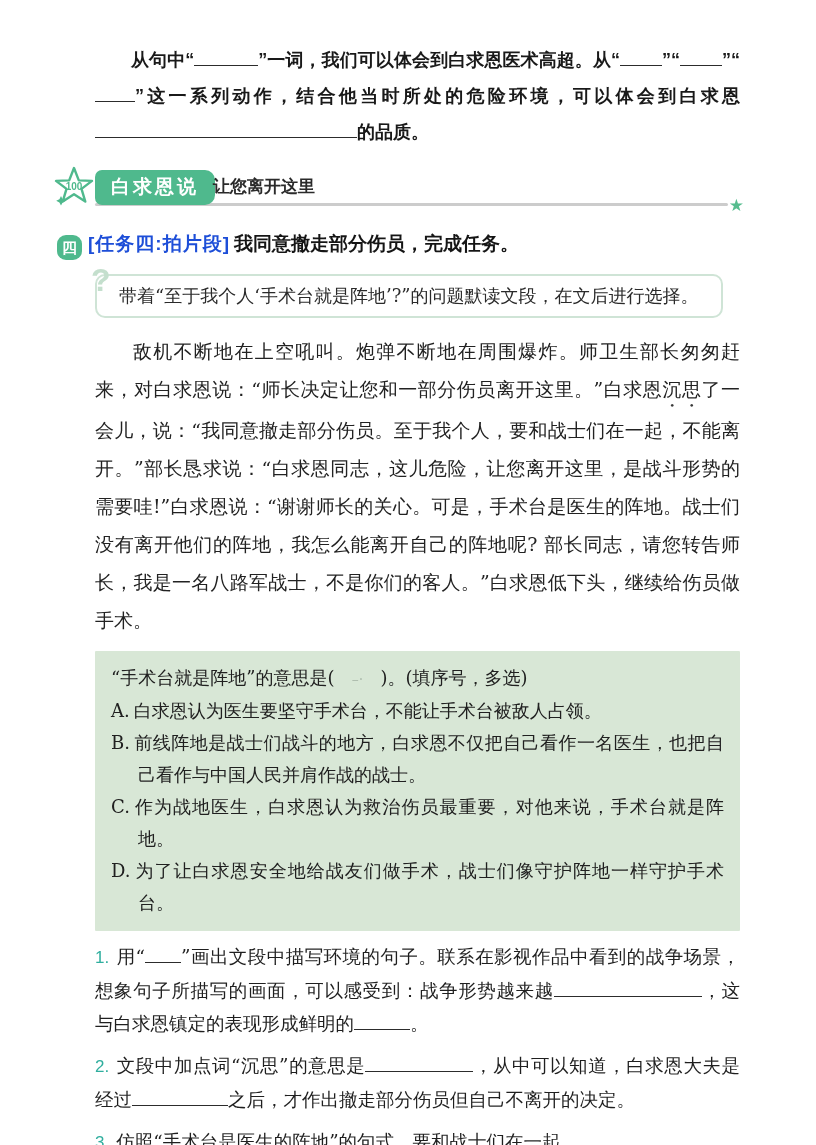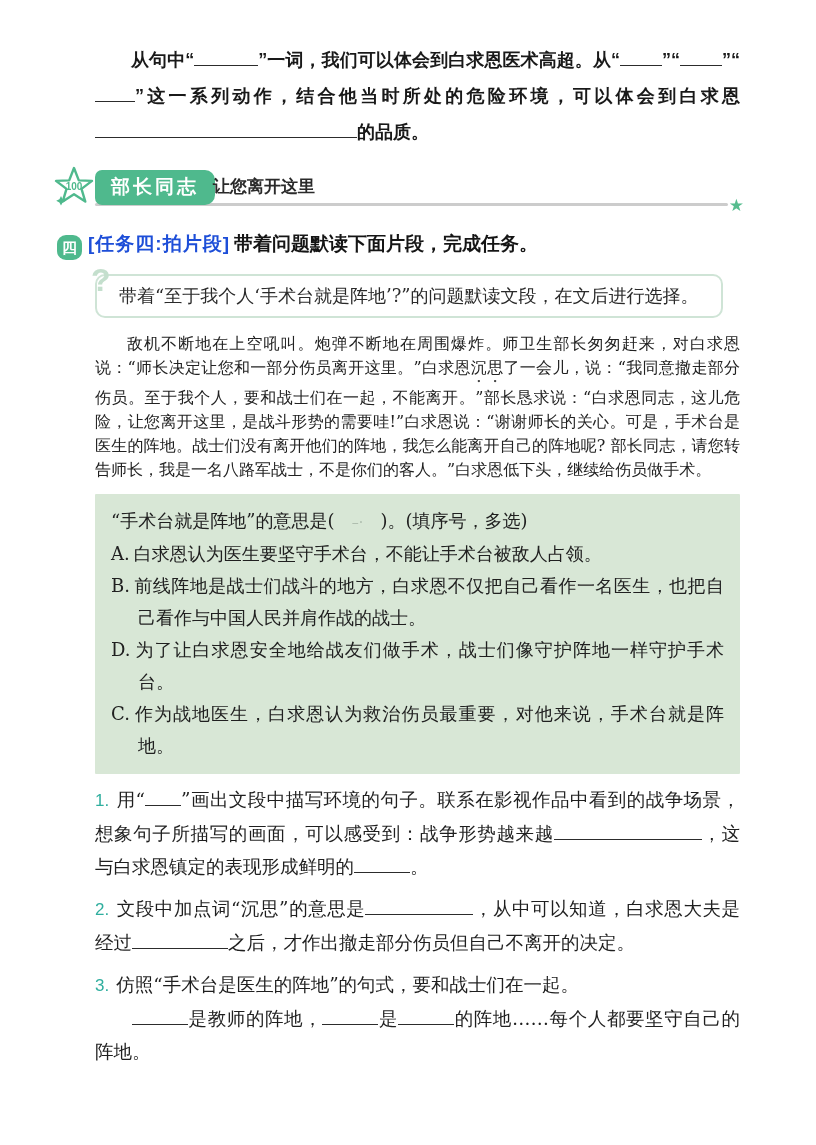--- a/index.html
+++ b/index.html
@@ -36,21 +36,21 @@
 
   
   .prompt-box{position:relative;margin-top:14px;width:594px;border:2px solid #cfe4d6;border-radius:10px;
               padding:8px 8px 8px 22px;font-family:"DejaVu Serif","Liberation Serif",serif;
               font-size:18px;color:#2a2a2a;}
   .qmark{position:absolute;left:-6px;top:-14px;font-size:32px;font-weight:700;color:#c4dfcd;
          font-family:"Liberation Sans",sans-serif;}
 
   
   .passage{margin:14px 0 0 0;font-family:"DejaVu Serif","Liberation Serif",serif;
-           font-size:16px;line-height:24px;text-align:justify;text-indent:2em;color:#222;}
+           font-size:19px;line-height:38px;text-align:justify;text-indent:2em;color:#222;}
 
   
   .choice-box{margin-top:12px;background:#d8e7d6;border-radius:1px;padding:11px 16px 12px 16px;
               font-family:"DejaVu Serif","Liberation Serif",serif;font-size:18px;line-height:32px;color:#202020;}
   .cb-q{margin:0;}
   .faint-mark{display:inline-block;width:46px;text-align:center;color:rgba(140,155,142,.55);font-size:14px;}
   .opt{margin:0;padding-left:27px;text-indent:-27px;text-align:justify;}
   .opt-label{margin-right:4px;}
 
   
@@ -70,42 +70,42 @@
 
     <div class="banner">
       <div class="banner-rule"></div>
       <span class="banner-star">★</span>
       <svg class="mascot" viewBox="0 0 42 42">
         <path d="M21 2 L25.8 14.4 L39 14.9 L28.5 22.9 L32.3 35.6 L21 28.2 L9.7 35.6 L13.5 22.9 L3 14.9 L16.2 14.4 Z" fill="#ffffff" stroke="#4fb98d" stroke-width="2.4" stroke-linejoin="round"></path>
         <text x="21" y="24" text-anchor="middle" font-size="10" font-weight="bold" fill="#4fb98d">100</text>
         <path d="M8 30 l1.6 3.2 3.2 1.6 -3.2 1.6 -1.6 3.2 -1.6 -3.2 -3.2 -1.6 3.2 -1.6 Z" fill="#4fb98d"></path>
       </svg>
       <div class="pill">
-        <span>部长同志</span>
+        <span>白求恩说</span>
       </div>
       <div class="subtitle">让您离开这里</div>
     </div>
 
     <div class="section-head">
-      <span class="num-badge">四</span><span class="task-label">[任务四:拍片段]</span><span class="instruction">带着问题默读下面片段，完成任务。</span>
+      <span class="num-badge">四</span><span class="task-label">[任务四:拍片段]</span><span class="instruction">我同意撤走部分伤员，完成任务。</span>
     </div>
 
     <div class="prompt-box">
       <span class="qmark">?</span>
       <span>带着“至于我个人‘手术台就是阵地’?”的问题默读文段，在文后进行选择。</span>
     </div>
 
     <p class="passage">敌机不断地在上空吼叫。炮弹不断地在周围爆炸。师卫生部长匆匆赶来，对白求恩说：“师长决定让您和一部分伤员离开这里。”白求恩<span class="emph">沉思</span>了一会儿，说：“我同意撤走部分伤员。至于我个人，要和战士们在一起，不能离开。”部长恳求说：“白求恩同志，这儿危险，让您离开这里，是战斗形势的需要哇!”白求恩说：“谢谢师长的关心。可是，手术台是医生的阵地。战士们没有离开他们的阵地，我怎么能离开自己的阵地呢? 部长同志，请您转告师长，我是一名八路军战士，不是你们的客人。”白求恩低下头，继续给伤员做手术。</p>
 
     <div class="choice-box">
       <p class="cb-q">“手术台就是阵地”的意思是(<span class="faint-mark">–·</span>)。(填序号，多选)</p>
       <p class="opt"><span class="opt-label">A.</span><span>白求恩认为医生要坚守手术台，不能让手术台被敌人占领。</span></p>
       <p class="opt"><span class="opt-label">B.</span><span>前线阵地是战士们战斗的地方，白求恩不仅把自己看作一名医生，也把自己看作与中国人民并肩作战的战士。</span></p>
+      <p class="opt"><span class="opt-label">C.</span><span>作为战地医生，白求恩认为救治伤员最重要，对他来说，手术台就是阵地。</span></p>
       <p class="opt"><span class="opt-label">D.</span><span>为了让白求恩安全地给战友们做手术，战士们像守护阵地一样守护手术台。</span></p>
-      <p class="opt"><span class="opt-label">C.</span><span>作为战地医生，白求恩认为救治伤员最重要，对他来说，手术台就是阵地。</span></p>
     </div>
 
     <p class="q"><span class="qnum">1.</span><span>用“<span class="blank" style="width: 36px;"></span>”画出文段中描写环境的句子。联系在影视作品中看到的战争场景，想象句子所描写的画面，可以感受到：战争形势越来越<span class="blank" style="width: 148px;"></span>，这与白求恩镇定的表现形成鲜明的<span class="blank" style="width: 56px;"></span>。</span></p>
 
     <p class="q"><span class="qnum">2.</span><span>文段中加点词“沉思”的意思是<span class="blank" style="width: 108px;"></span>，从中可以知道，白求恩大夫是经过<span class="blank" style="width: 96px;"></span>之后，才作出撤走部分伤员但自己不离开的决定。</span></p>
 
     <p class="q"><span class="qnum">3.</span><span>仿照“手术台是医生的阵地”的句式，要和战士们在一起。</span></p>
     <p class="q-sub"><span class="blank" style="width: 56px;"></span>是教师的阵地，<span class="blank" style="width: 56px;"></span>是<span class="blank" style="width: 56px;"></span>的阵地……每个人都要坚守自己的阵地。</p>
 
   </div>

